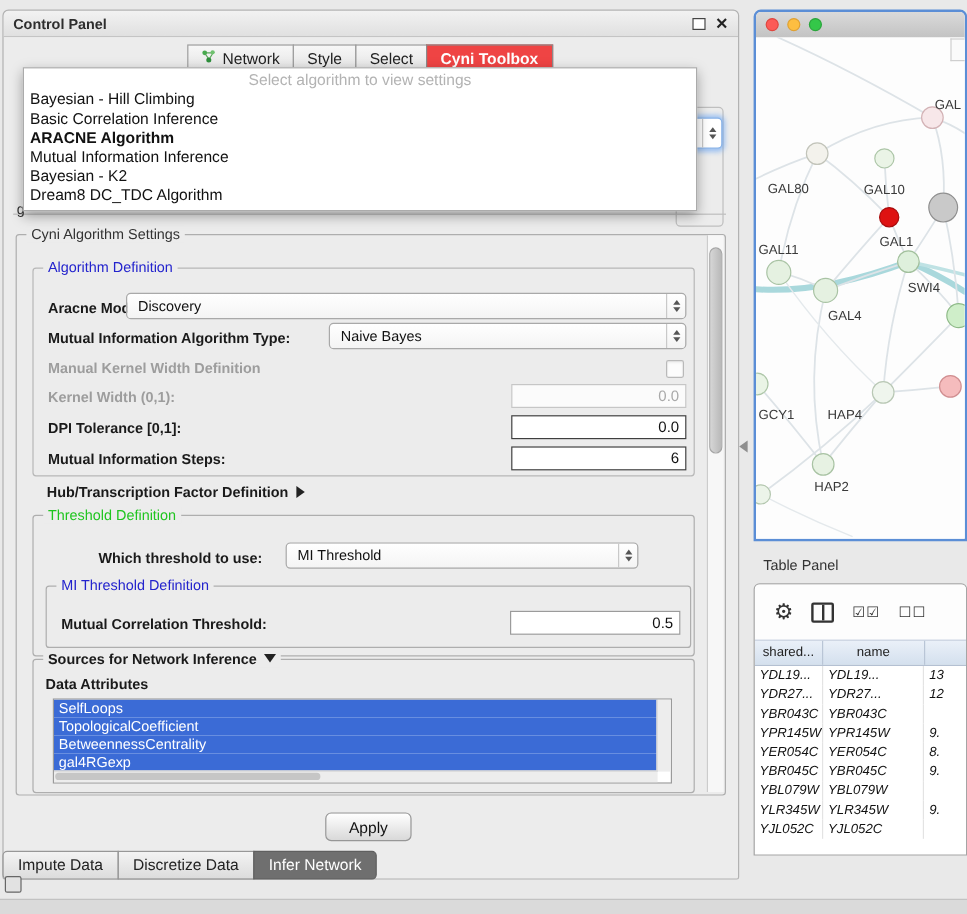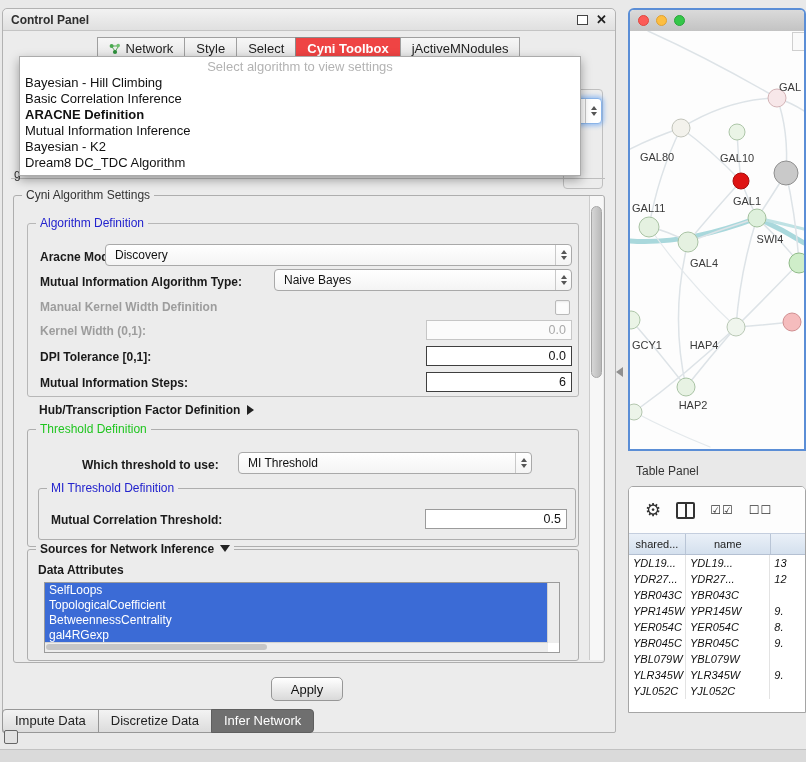--- a/index.html
+++ b/index.html
@@ -18,21 +18,21 @@
     background:linear-gradient(#f2f2f2,#e0e0e0);border-bottom:1px solid #c4c4c4;
     border-radius:5px 5px 0 0;display:flex;align-items:center;padding:0 8px;box-sizing:border-box;}
   .cp-title{font-size:12px;font-weight:bold;color:#2e2e2e;}
   .winbtns{margin-left:auto;display:flex;align-items:center;gap:8px;}
   .float-btn{width:9px;height:8px;border:1.5px solid #444;background:#fff;display:inline-block;}
   .close-btn{font-size:13px;font-weight:bold;color:#222;line-height:12px;cursor:default;}
 
   
   .cp-tabs{position:absolute;top:28px;left:0;right:0;display:flex;justify-content:center;}
   .cp-tab{border:1px solid #9f9f9f;margin-left:-1px;padding:3px 11px 4px;font-size:13px;color:#222;
-    background:linear-gradient(#f7f7f7,#e3e3e3);display:flex;align-items:center;gap:5px;white-space:nowrap;}
+    background:linear-gradient(#f7f7f7,#e3e3e3);display:flex;gap:5px;white-space:nowrap;}
   .cp-tab.active{background:#ef4444;color:#fff;border-color:#8b8b8b;font-weight:bold;}
   .tab-icon{display:inline-flex;width:12px;height:12px;}
 
   
   .frag-group{position:absolute;left:560px;top:80px;width:38px;height:98px;
     border:1px solid #bfbfbf;border-radius:4px;z-index:4;}
   .frag-combo{position:absolute;left:571px;top:89px;width:26px;height:24px;background:#fff;
     border:1px solid #8ab4e8;border-radius:4px;box-shadow:0 0 4px 2px rgba(90,156,245,.55);z-index:5;}
   .frag-line{position:absolute;left:8px;top:169px;width:594px;height:1px;background:#bdbdbd;z-index:1;}
   .frag-g{position:absolute;left:11px;top:158px;font-size:12px;color:#333;z-index:2;}
@@ -178,41 +178,38 @@
       </div>
       <div class="cp-tab">
         <span>Style</span>
       </div>
       <div class="cp-tab">
         <span>Select</span>
       </div>
       <div class="cp-tab active">
         <span>Cyni Toolbox</span>
       </div>
-      <div class="cp-tab">
-        <span>jActiveMNodules</span>
-      </div>
     </div>
 
   <div class="frag-group"></div>
   <div class="frag-combo">
     <span class="spin" style="position:absolute;right:0;top:0;bottom:0;">
         <i class="up"></i>
         <i class="dn"></i>
       </span>
   </div>
   <div class="frag-line"></div>
   <div class="frag-g">g</div>
 
   <div class="dd-popup">
     <div class="dd-placeholder">Select algorithm to view settings</div>
     <div id="ddOptions">
         <div class="dd-item">Bayesian - Hill Climbing</div>
         <div class="dd-item">Basic Correlation Inference</div>
-        <div class="dd-item selected">ARACNE Definition</div>
+        <div class="dd-item selected">ARACNE Algorithm</div>
         <div class="dd-item">Mutual Information Inference</div>
         <div class="dd-item">Bayesian - K2</div>
         <div class="dd-item">Dream8 DC_TDC Algorithm</div>
       </div>
   </div>
 
   <div class="group grp-outer">
     <span class="group-label">Cyni Algorithm Settings</span>
   </div>
 

